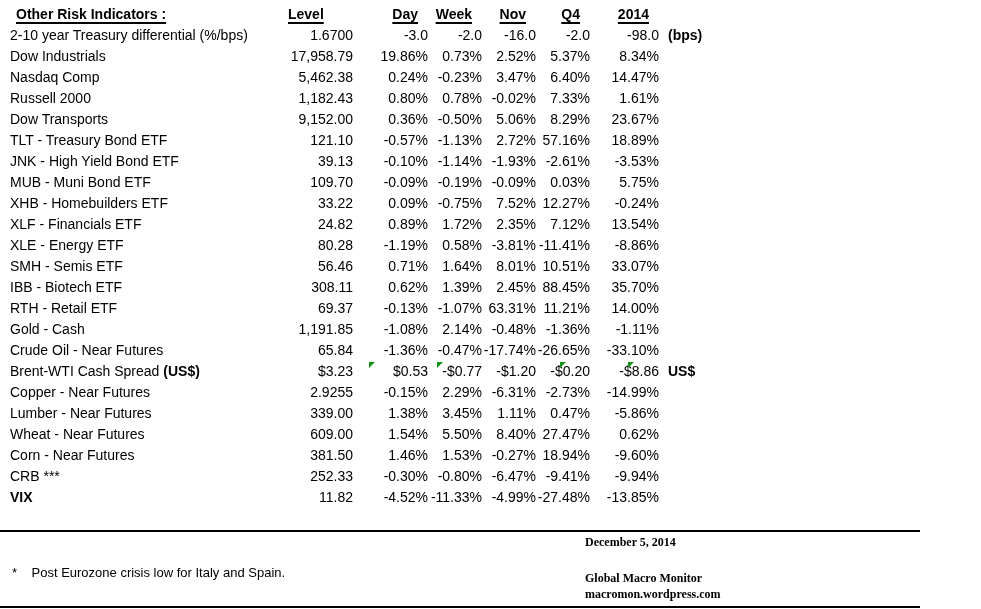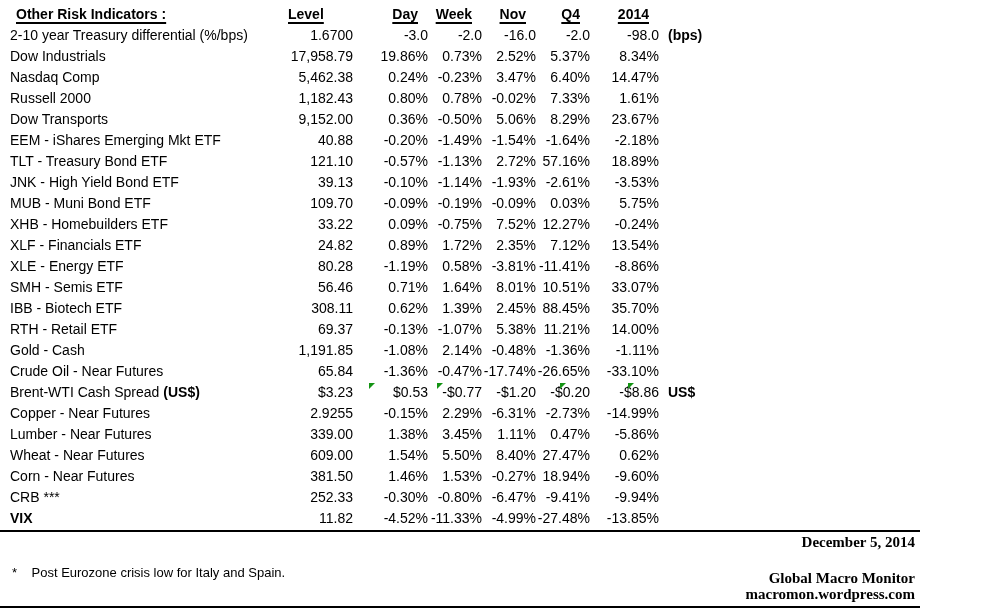--- a/index.html
+++ b/index.html
@@ -48,23 +48,23 @@
 
   .rule{position:absolute;left:0;width:920px;height:2px;background:#000;}
   .rule-top{top:530px;}
   .rule-bottom{top:606px;}
 
   .footnotes{position:absolute;left:5px;top:534px;font-size:13px;white-space:pre;}
   .fn{padding-left:7px;}
   .fn1{line-height:18px;}
 
   .footer-right{
-    position:absolute;left:585px;top:533px;width:330px;text-align:right;
+    position:absolute;left:585px;top:533px;width:330px;text-align:left;
     font-family:"Liberation Serif","DejaVu Serif",serif;
-    font-weight:700;font-size:15px;
+    font-weight:700;font-size:12px;
   }
   .f-date{line-height:18px;}
   .f-name{margin-top:19px;line-height:16px;}
   .f-site{line-height:16px;}
 </style>
 </head>
 <body>
 
 <div class="sheet">
 
@@ -136,30 +136,20 @@
           <td class="col-label"><span>Dow Transports</span></td>
           <td class="col-level">9,152.00</td>
           <td class="col-day">0.36%</td>
           <td class="col-week">-0.50%</td>
           <td class="col-nov">5.06%</td>
           <td class="col-q4">8.29%</td>
           <td class="col-y2014">23.67%</td>
           <td class="col-suffix"></td>
         </tr>
         <tr>
-          <td class="col-label"><span>EEM - iShares Emerging Mkt ETF</span></td>
-          <td class="col-level">40.88</td>
-          <td class="col-day">-0.20%</td>
-          <td class="col-week">-1.49%</td>
-          <td class="col-nov">-1.54%</td>
-          <td class="col-q4">-1.64%</td>
-          <td class="col-y2014">-2.18%</td>
-          <td class="col-suffix"></td>
-        </tr>
-        <tr>
           <td class="col-label"><span>TLT - Treasury Bond ETF</span></td>
           <td class="col-level">121.10</td>
           <td class="col-day">-0.57%</td>
           <td class="col-week">-1.13%</td>
           <td class="col-nov">2.72%</td>
           <td class="col-q4">57.16%</td>
           <td class="col-y2014">18.89%</td>
           <td class="col-suffix"></td>
         </tr>
         <tr>
@@ -230,21 +220,21 @@
           <td class="col-nov">2.45%</td>
           <td class="col-q4">88.45%</td>
           <td class="col-y2014">35.70%</td>
           <td class="col-suffix"></td>
         </tr>
         <tr>
           <td class="col-label"><span>RTH - Retail ETF</span></td>
           <td class="col-level">69.37</td>
           <td class="col-day">-0.13%</td>
           <td class="col-week">-1.07%</td>
-          <td class="col-nov">5.38%</td>
+          <td class="col-nov">63.31%</td>
           <td class="col-q4">11.21%</td>
           <td class="col-y2014">14.00%</td>
           <td class="col-suffix"></td>
         </tr>
         <tr>
           <td class="col-label"><span>Gold - Cash</span></td>
           <td class="col-level">1,191.85</td>
           <td class="col-day">-1.08%</td>
           <td class="col-week">2.14%</td>
           <td class="col-nov">-0.48%</td>

